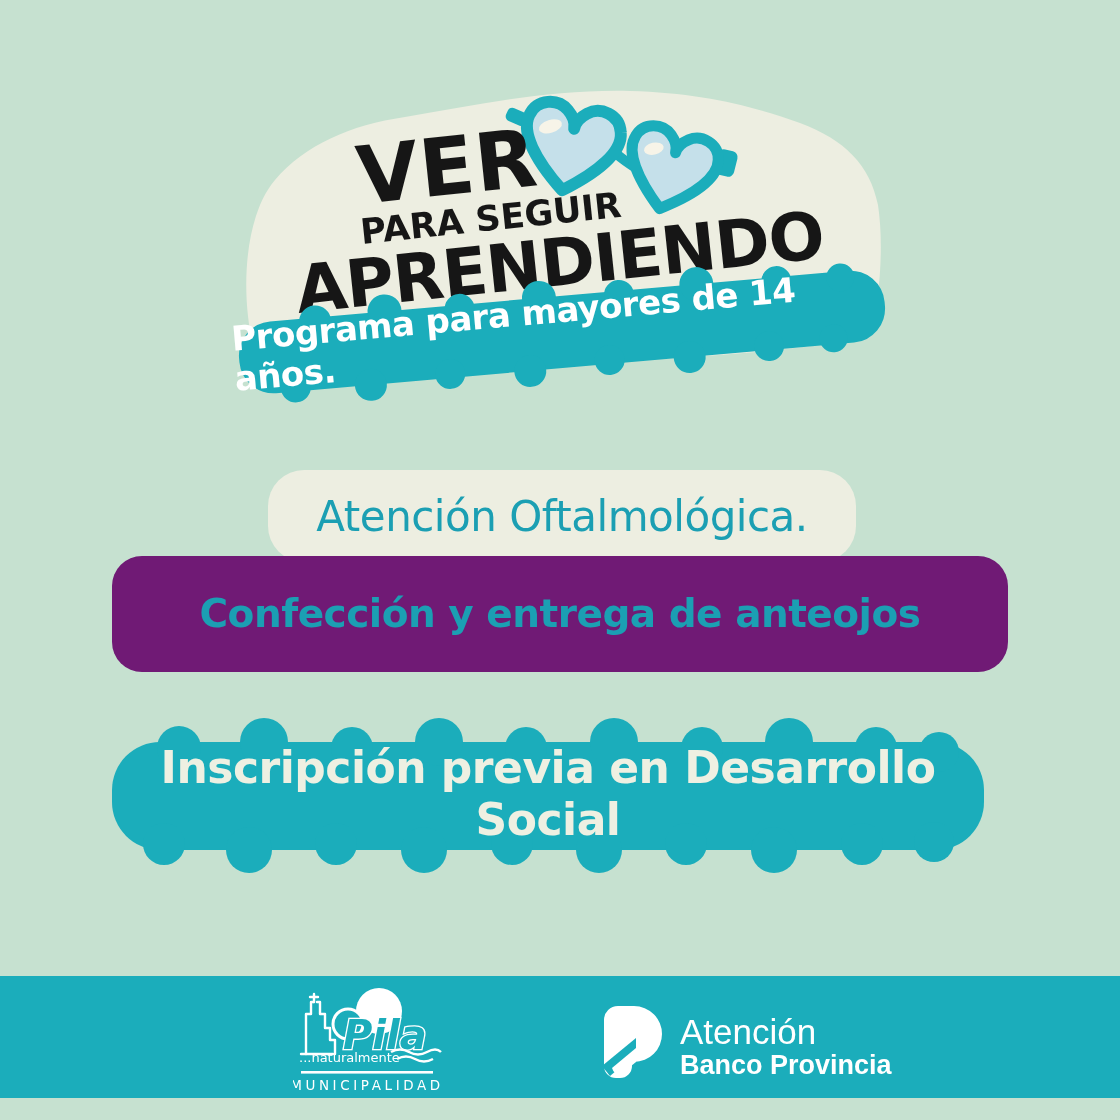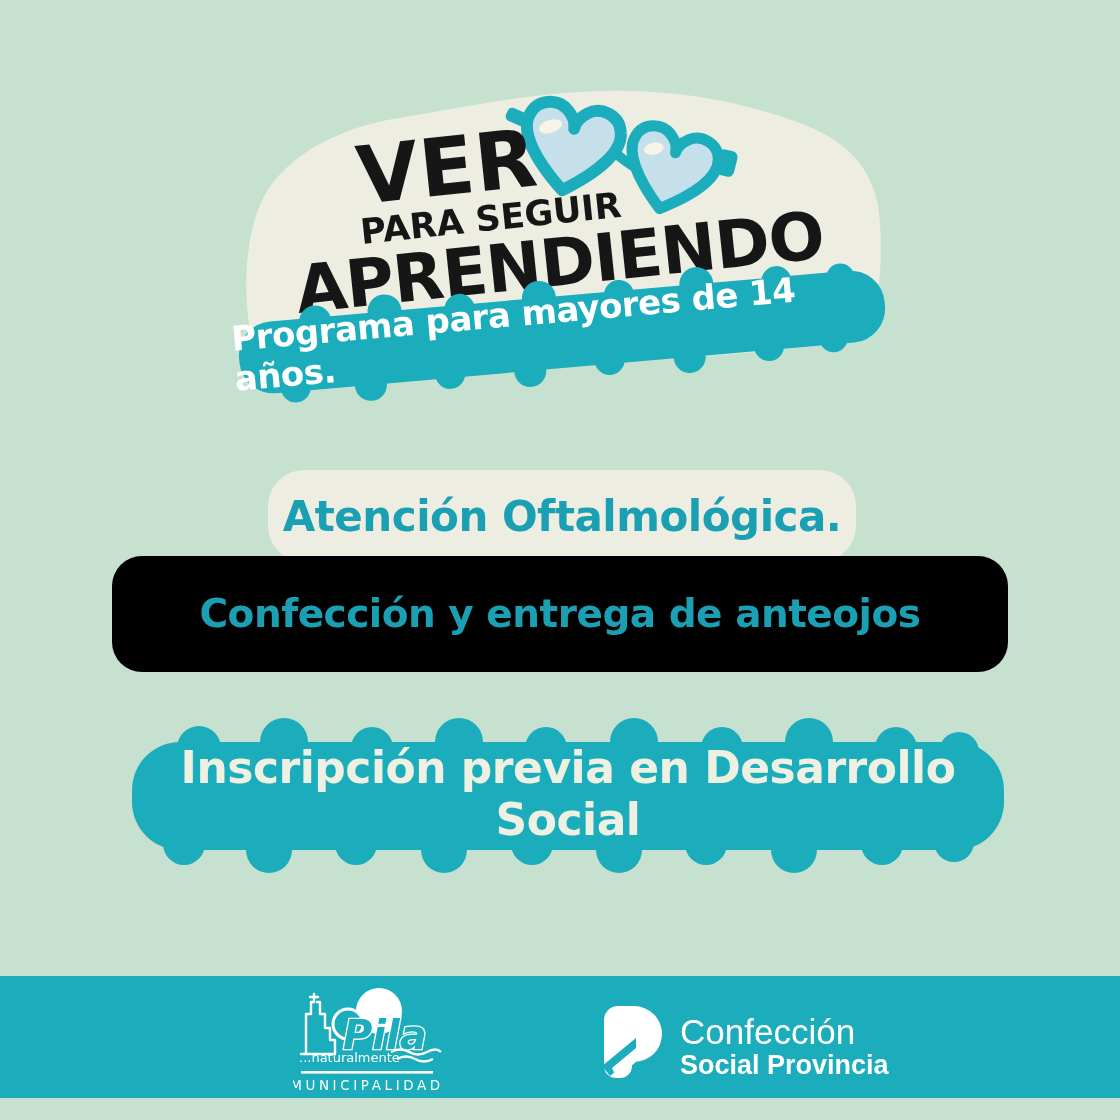--- a/index.html
+++ b/index.html
@@ -15,25 +15,25 @@
   .title-line2{width:400px;margin-left:0;text-align:center;font-size:35px;line-height:1.05;letter-spacing:0;}
   .title-line3{width:560px;margin-left:-16px;text-align:center;font-size:66px;line-height:1.02;letter-spacing:-1px;}
 
   .ribbon-wrap{left:232px;top:278px;width:660px;height:108px;transform:rotate(-5deg);}
   .ribbon-svg{left:0;top:0;width:660px;height:108px;}
   .ribbon-text{left:0;top:0;width:660px;height:104px;display:flex;align-items:center;justify-content:center;
     color:#ffffff;font-size:34px;font-weight:bold;letter-spacing:-0.5px;}
 
   
   .subtitle-pill{left:268px;top:470px;width:588px;height:92px;background:#edeee1;border-radius:36px;
-    display:flex;align-items:center;justify-content:center;color:#1b9fb3;font-size:42px;font-weight:bold;letter-spacing:-0.5px;}
-  .details-card{left:112px;top:556px;width:896px;height:116px;background:#000000;border-radius:30px;
+    display:flex;align-items:center;justify-content:center;color:#1b9fb3;font-size:42px;font-weight:normal;letter-spacing:-0.5px;}
+  .details-card{left:112px;top:556px;width:896px;height:116px;background:#701a75;border-radius:30px;
     display:flex;flex-direction:column;align-items:center;justify-content:center;
     color:#1b9fb3;font-size:39px;font-weight:bold;line-height:1.22;letter-spacing:-0.5px;text-align:left;}
-  .reg-wrap{left:104px;top:718px;width:928px;height:156px;}
+  .reg-wrap{left:84px;top:718px;width:928px;height:156px;}
   .reg-svg{left:0;top:0;width:928px;height:156px;}
   .reg-text{left:0;top:0;width:928px;height:152px;display:flex;flex-direction:column;align-items:center;justify-content:center;
     color:#eef0e2;font-size:44px;font-weight:bold;line-height:1.18;letter-spacing:-0.5px;text-align:center;}
 
   
   .footer-bar{left:0;top:976px;width:1120px;height:122px;background:#1badbb;}
   .pila-logo{left:293px;top:986px;width:154px;height:110px;}
   .fbp-logo{left:598px;top:1000px;width:70px;height:80px;}
   .fbp-text{left:680px;top:1014px;color:#ffffff;}
   .fbp-line1{font-family:"Liberation Sans",sans-serif;font-size:35px;font-weight:500;line-height:1.05;}
@@ -168,17 +168,17 @@
 
     <text x="74" y="104" font-family="DejaVu Sans, sans-serif" font-size="13.5" letter-spacing="3.6" fill="#ffffff" text-anchor="middle">MUNICIPALIDAD</text>
   </svg>
 
   <svg class="abs fbp-logo" viewBox="0 0 70 80">
     <path d="M6 62 V20 a14 14 0 0 1 14 -14 h16 a28 28 0 0 1 0 56 h-2 v4 a12 12 0 0 1 -12 12 h-4 a12 12 0 0 1 -12 -12 Z" fill="#ffffff"></path>
     <path d="M4 66 L38 38 L38 54 L12 76 Z" fill="#1badbb"></path>
     <path d="M14 68 L38 48 L38 62 L22 75 A10 10 0 0 1 14 68 Z" fill="#ffffff"></path>
   </svg>
   <div class="abs fbp-text">
-    <div class="fbp-line1">Confección</div>
-    <div class="fbp-line2">Social Provincia</div>
+    <div class="fbp-line1">Atención</div>
+    <div class="fbp-line2">Banco Provincia</div>
   </div>
 
 </div>
 
 </body></html>

